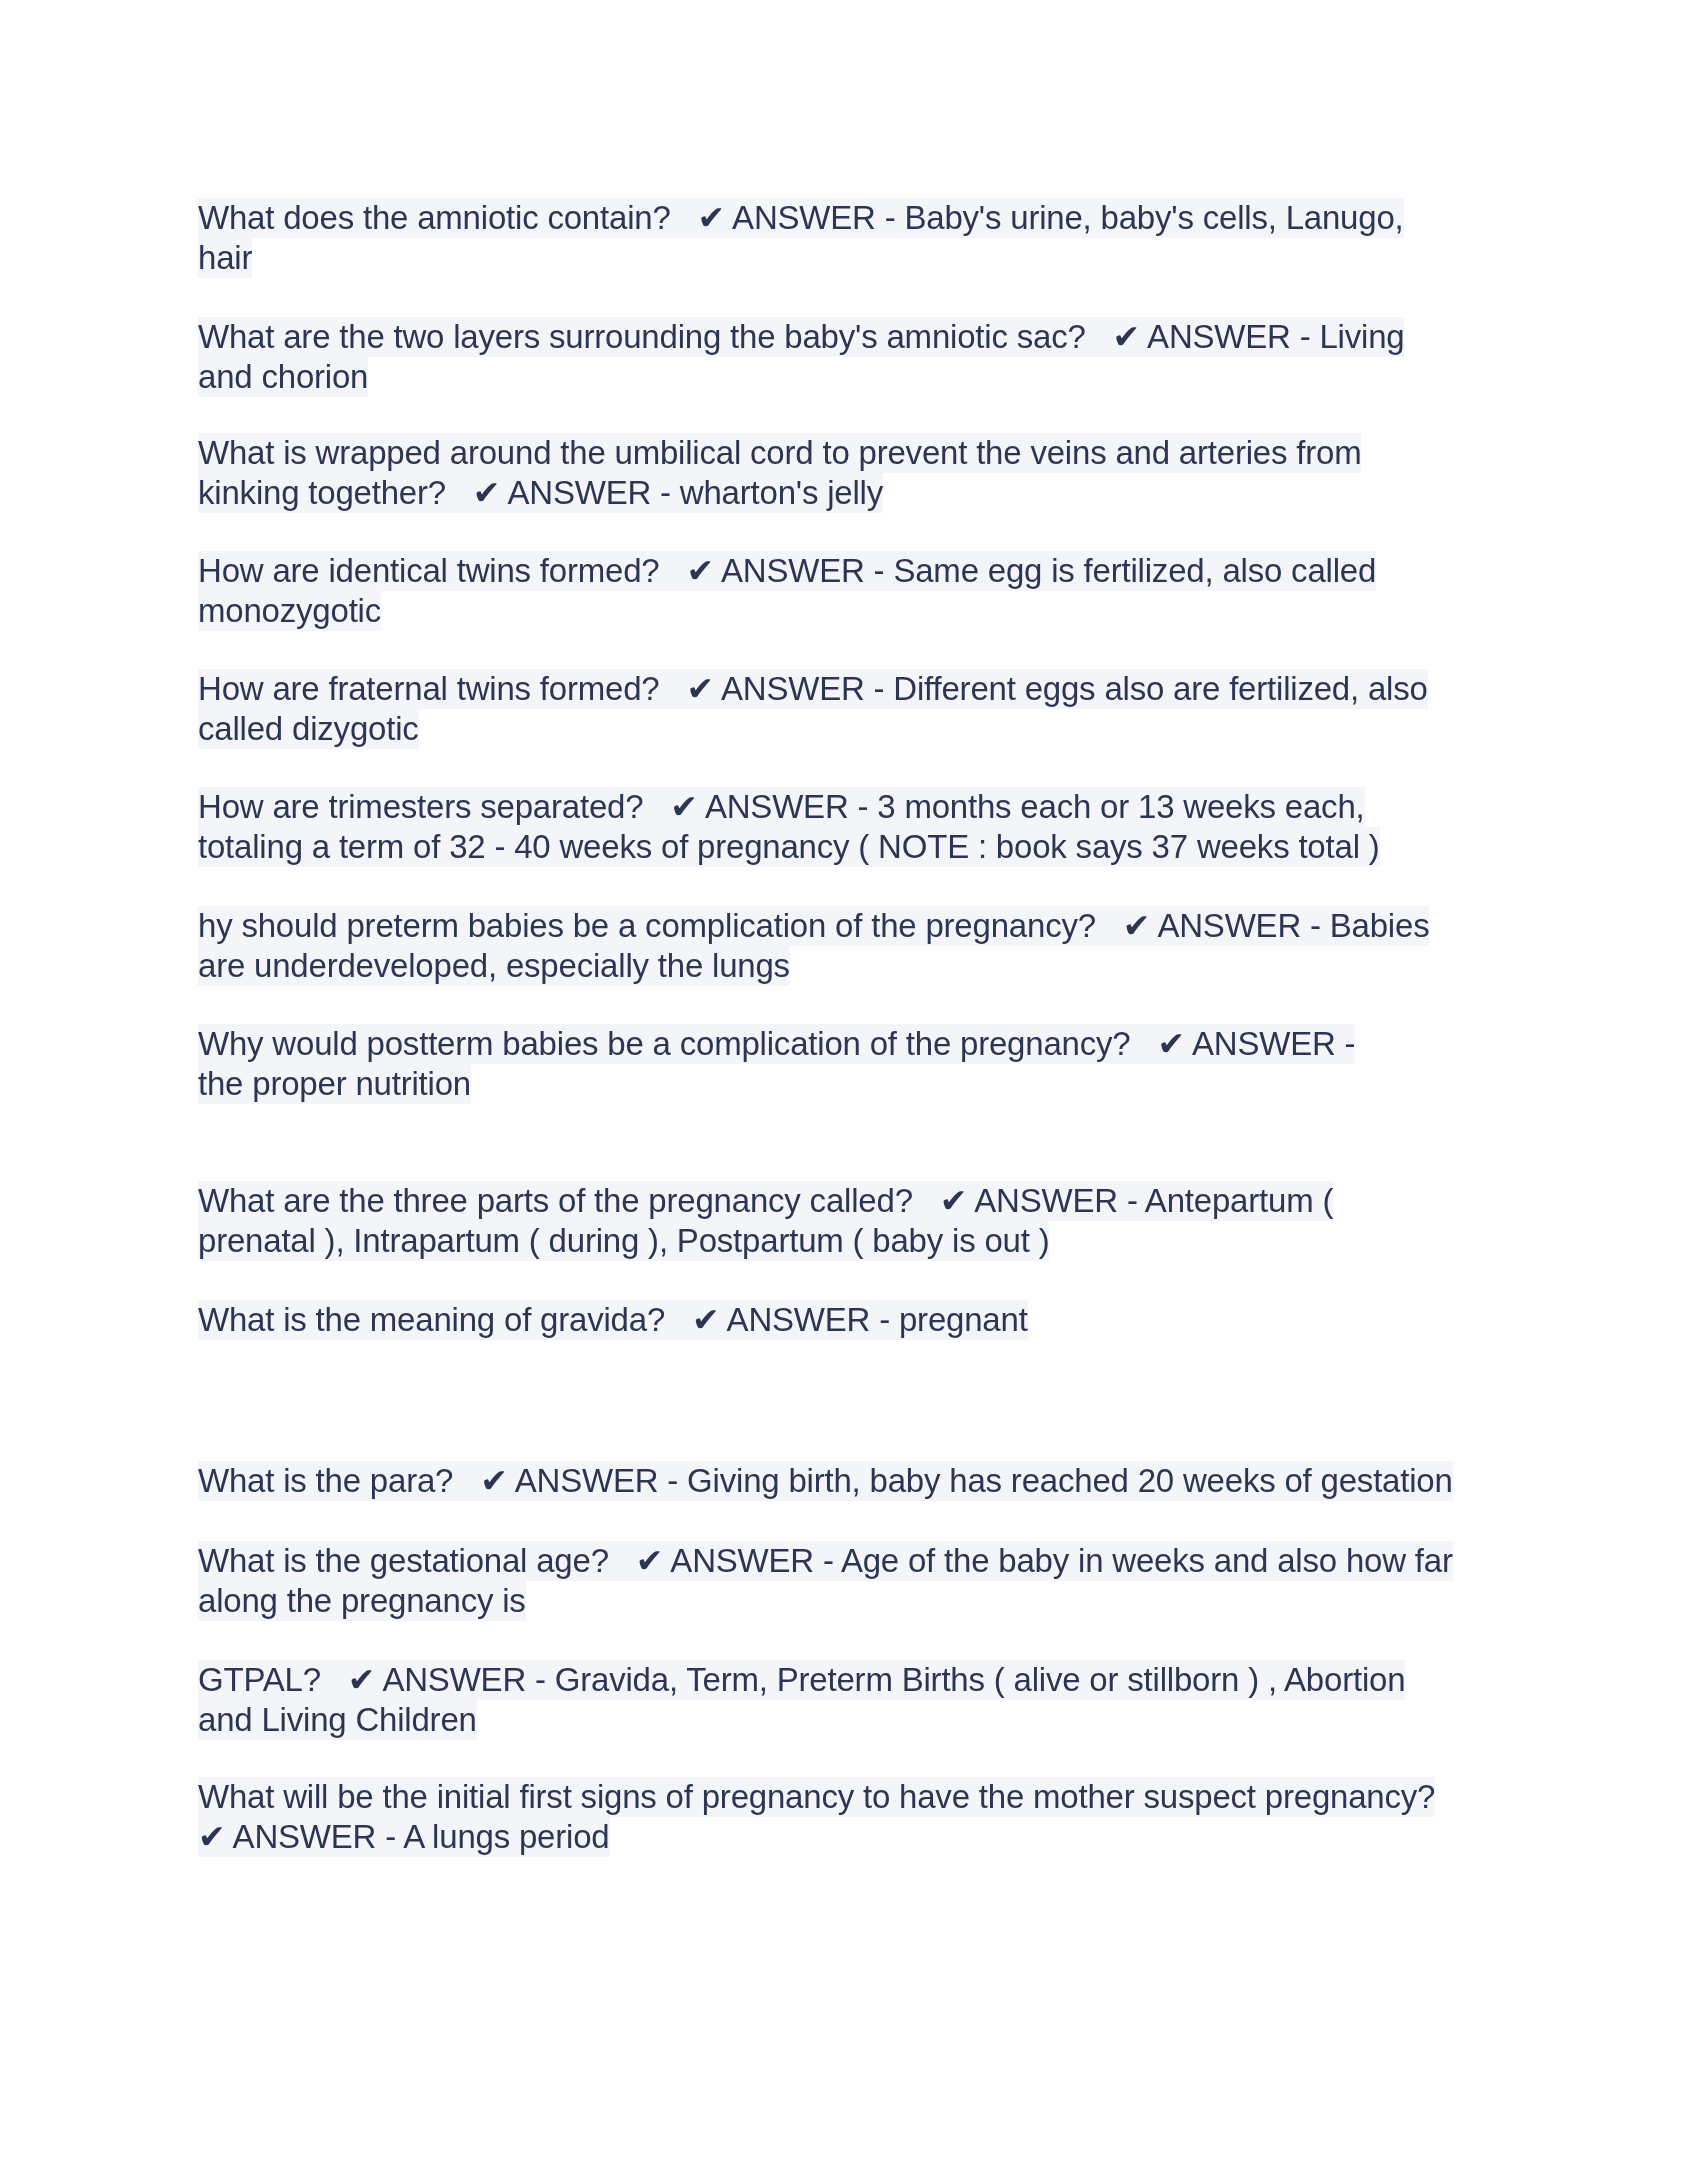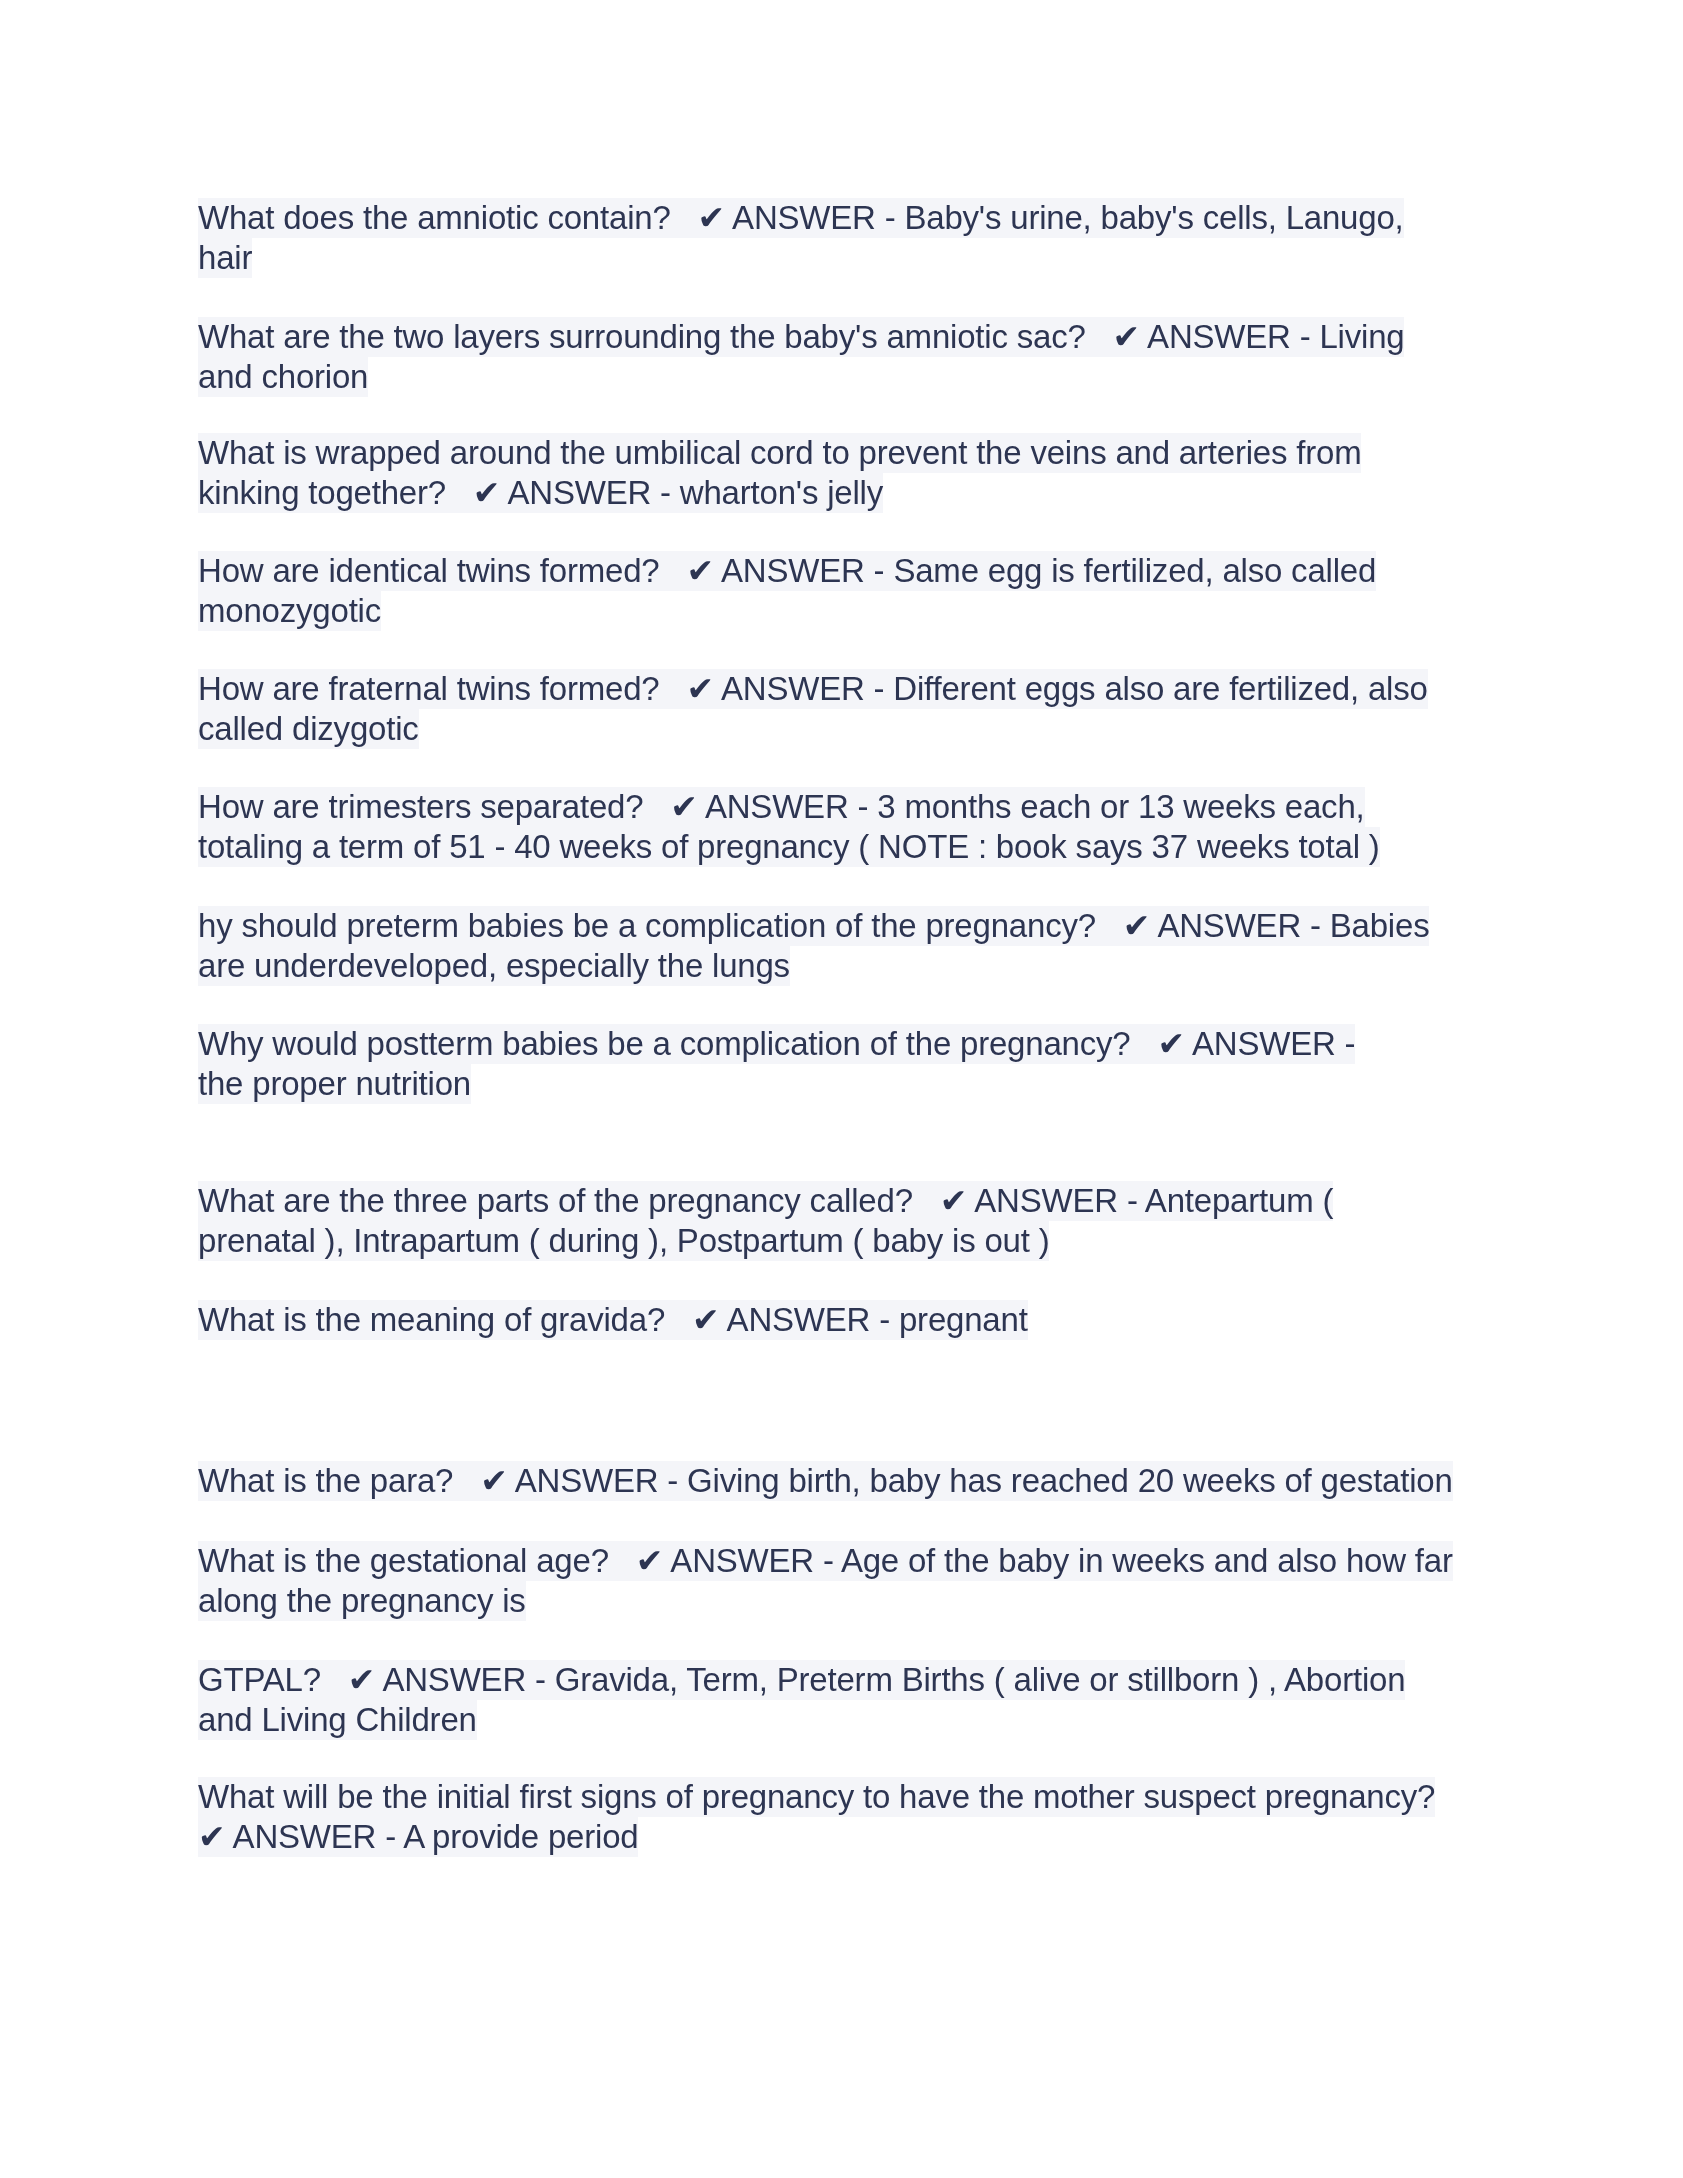--- a/index.html
+++ b/index.html
@@ -44,21 +44,21 @@
     <span class="line">monozygotic</span>
   </div>
 
   <div class="qa" style="top:669px">
     <span class="line">How are fraternal twins formed?   ✔ ANSWER - Different eggs also are fertilized, also</span>
     <span class="line">called dizygotic</span>
   </div>
 
   <div class="qa" style="top:787px">
     <span class="line">How are trimesters separated?   ✔ ANSWER - 3 months each or 13 weeks each,</span>
-    <span class="line">totaling a term of 51 - 40 weeks of pregnancy ( NOTE : book says 37 weeks total )</span>
+    <span class="line">totaling a term of 32 - 40 weeks of pregnancy ( NOTE : book says 37 weeks total )</span>
   </div>
 
   <div class="qa" style="top:906px">
     <span class="line">hy should preterm babies be a complication of the pregnancy?   ✔ ANSWER - Babies</span>
     <span class="line">are underdeveloped, especially the lungs</span>
   </div>
 
   <div class="qa" style="top:1024px">
     <span class="line">Why would postterm babies be a complication of the pregnancy?   ✔ ANSWER -</span>
     <span class="line">the proper nutrition</span>
@@ -83,17 +83,17 @@
     <span class="line">along the pregnancy is</span>
   </div>
 
   <div class="qa" style="top:1660px">
     <span class="line">GTPAL?   ✔ ANSWER - Gravida, Term, Preterm Births ( alive or stillborn ) , Abortion</span>
     <span class="line">and Living Children</span>
   </div>
 
   <div class="qa" style="top:1777px">
     <span class="line">What will be the initial first signs of pregnancy to have the mother suspect pregnancy?</span>
-    <span class="line">✔ ANSWER - A provide period</span>
+    <span class="line">✔ ANSWER - A lungs period</span>
   </div>
 
 </div>
 
 
 </body></html>

